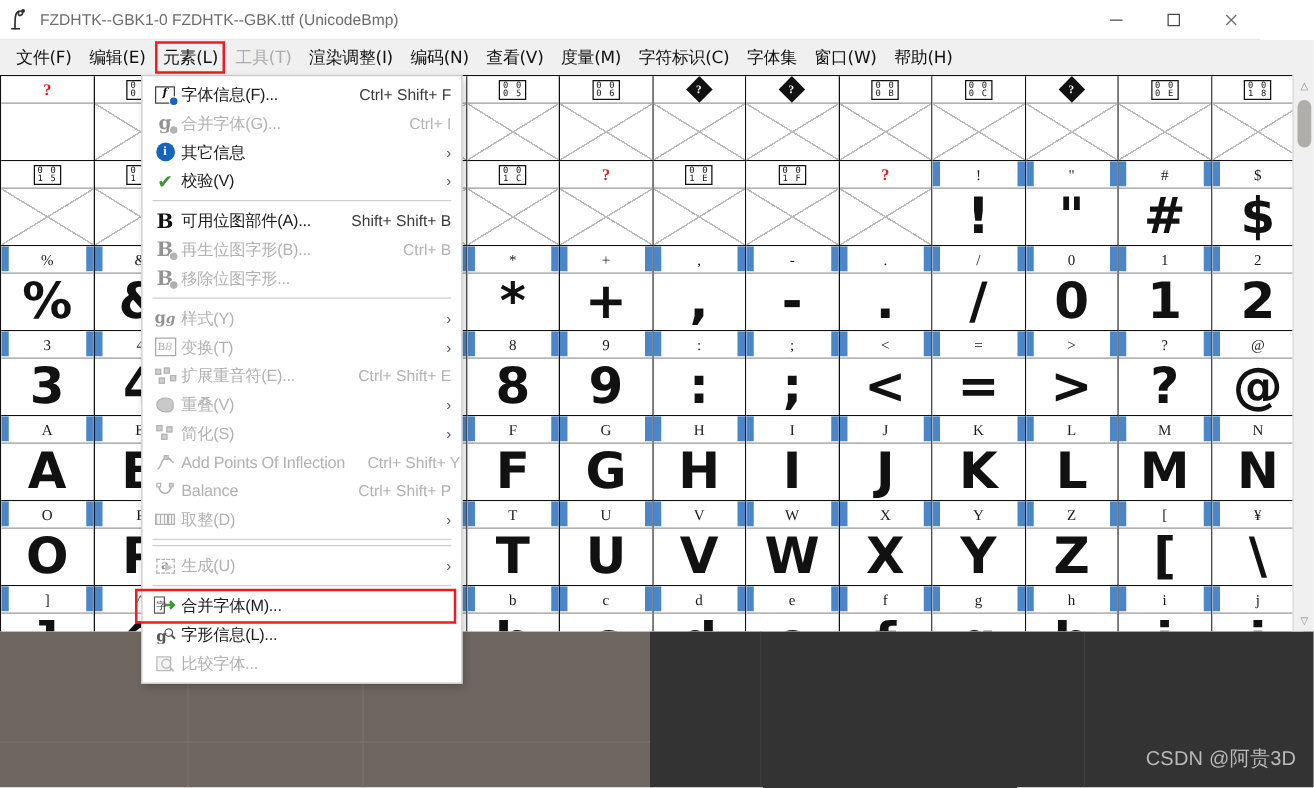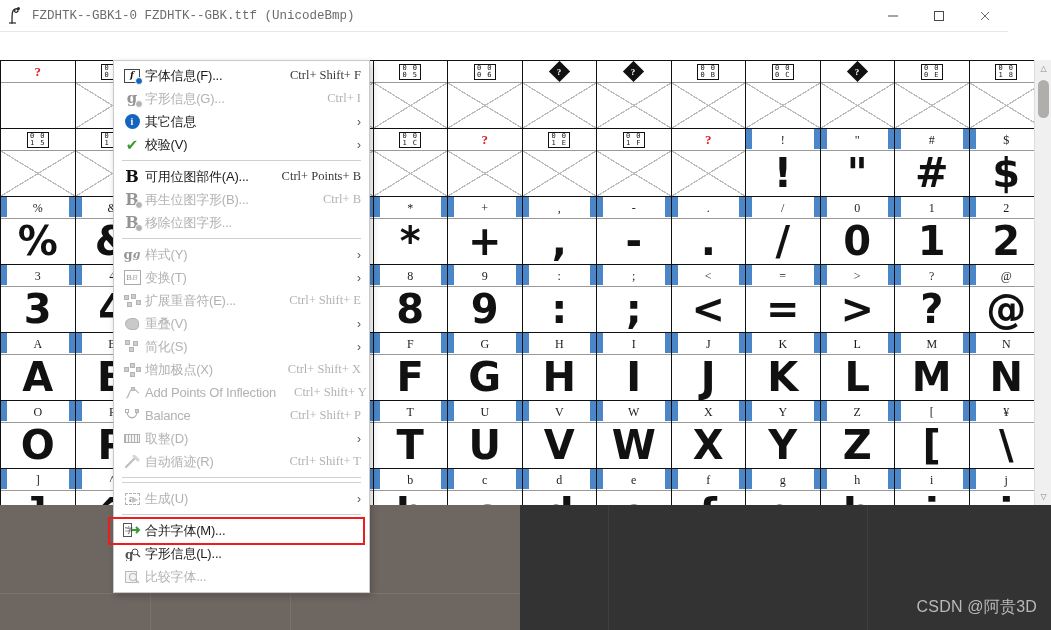--- a/index.html
+++ b/index.html
@@ -29,21 +29,21 @@
     color: #b9b9b9; font-size: 16px;
     font-family: "Liberation Sans", sans-serif;
     letter-spacing: .2px;
   }
 
   
   .titlebar {
     position: absolute; left:0; top:0; width:1008px; height:32px;
     background: #ffffff;
     border-bottom: 1px solid #e8e8e8;
-    display: flex; align-items: center; font-family: Liberation Mono, monospace;
+    display: flex; align-items: center;
   }
   .title-icon {
     width: 30px; height: 32px; display:flex; align-items:center; justify-content:center;
     color:#2b2b2b; font-size:16px; font-family:"Liberation Serif", serif; font-style: italic;
   }
   .title-text {
     font-size: 12.5px; color: #6c6c6c; padding-left: 2px;
     white-space: nowrap;
   }
   .win-buttons { margin-left:auto; display:flex; height:32px; }
@@ -181,21 +181,21 @@
     width: 26px; min-width:26px; height:19px;
     display:flex; align-items:center; justify-content:center;
     position:relative;
   }
   .mrow .mi-label {
     font-family:Liberation Sans, sans-serif;
     font-size: 13px; color:#1b1b1b; letter-spacing:-0.2px;
   }
   .mrow .mi-accel {
     margin-left:auto; font-size:12.5px; color:#3a3a3a;
-    font-family:Liberation Serif, serif; padding-left:18px;
+    font-family:Liberation Sans, sans-serif; padding-left:18px;
   }
   .mrow .mi-arrow {
     margin-left:auto; font-size:12px; color:#555; padding-left:18px;
     font-family:"Liberation Sans",sans-serif;
   }
   .mrow.disabled .mi-label,
   .mrow.disabled .mi-accel { color:#b2b2b2; }
   .mrow.disabled .mi-icon { opacity:.45; filter: grayscale(1); }
   .msep { height:1px; background:#d0d0d0; margin:4px 8px 4px 8px; }
   .mrow.highlight::after {
@@ -277,20 +277,34 @@
           </svg>
       </div>
       <div class="win-btn close">
         <svg width="12" height="12" viewBox="0 0 12 12">
             <path d="M2 2 L10 10 M10 2 L2 10" stroke="#6a6a6a" stroke-width="1"></path>
           </svg>
       </div>
     </div>
   </div>
 
+  <div class="menubar" id="menubar">
+      <div class="menu-item">文件(F)</div>
+      <div class="menu-item">编辑(E)</div>
+      <div class="menu-item active-outline">元素(L)</div>
+      <div class="menu-item disabled">工具(T)</div>
+      <div class="menu-item">渲染调整(I)</div>
+      <div class="menu-item">编码(N)</div>
+      <div class="menu-item">查看(V)</div>
+      <div class="menu-item">度量(M)</div>
+      <div class="menu-item">字符标识(C)</div>
+      <div class="menu-item">字体集</div>
+      <div class="menu-item">窗口(W)</div>
+      <div class="menu-item">帮助(H)</div>
+    </div>
 
   <div class="gridwrap">
     <div class="grid" id="chargrid">
         <div class="cell blank">
           <div class="hdr">
             <div class="lbl q">?</div>
           </div>
           <div class="glyph"></div>
         </div>
         <div class="cell empty">
@@ -951,21 +965,21 @@
           <i class="ic-badge"></i>
         </span>
         <span class="mi-label">字体信息(F)...</span>
         <span class="mi-accel">Ctrl+ Shift+ F</span>
       </div>
       <div class="mrow disabled">
         <span class="mi-icon">
           <span class="ic" style="font-size:15px">g</span>
           <i class="ic-badge"></i>
         </span>
-        <span class="mi-label">字形信息(G)...</span>
+        <span class="mi-label">合并字体(G)...</span>
         <span class="mi-accel">Ctrl+ I</span>
       </div>
       <div class="mrow">
         <span class="mi-icon">
           <span class="ic-info">i</span>
         </span>
         <span class="mi-label">其它信息</span>
         <span class="mi-arrow">›</span>
       </div>
       <div class="mrow">
@@ -974,21 +988,21 @@
         </span>
         <span class="mi-label">校验(V)</span>
         <span class="mi-arrow">›</span>
       </div>
       <div class="msep"></div>
       <div class="mrow">
         <span class="mi-icon">
           <span class="ic" style="font-size:16px">B</span>
         </span>
         <span class="mi-label">可用位图部件(A)...</span>
-        <span class="mi-accel">Ctrl+ Points+ B</span>
+        <span class="mi-accel">Shift+ Shift+ B</span>
       </div>
       <div class="mrow disabled">
         <span class="mi-icon">
           <span class="ic" style="font-size:16px">B</span>
           <i class="ic-badge"></i>
         </span>
         <span class="mi-label">再生位图字形(B)...</span>
         <span class="mi-accel">Ctrl+ B</span>
       </div>
       <div class="mrow disabled">
@@ -1042,32 +1056,20 @@
             <i style="left:1px;top:0"></i>
             <i style="left:9px;top:1px"></i>
             <i style="left:5px;top:7px"></i>
           </span>
         </span>
         <span class="mi-label">简化(S)</span>
         <span class="mi-arrow">›</span>
       </div>
       <div class="mrow disabled">
         <span class="mi-icon">
-          <span class="ic-green-node">
-            <i style="left:0;top:4px"></i>
-            <i style="left:6px;top:0"></i>
-            <i style="left:12px;top:4px"></i>
-            <i style="left:6px;top:9px"></i>
-          </span>
-        </span>
-        <span class="mi-label">增加极点(X)</span>
-        <span class="mi-accel">Ctrl+ Shift+ X</span>
-      </div>
-      <div class="mrow disabled">
-        <span class="mi-icon">
           <svg width="17" height="14">
             <path d="M2 12 C5 12, 5 3, 9 3 C13 3, 13 7, 15 7" fill="none" stroke="#555" stroke-width="1.2"></path>
             <rect x="7.5" y="1.5" width="3" height="3" fill="#4caf50" stroke="#2e6d2e"></rect>
           </svg>
         </span>
         <span class="mi-label">Add Points Of Inflection</span>
         <span class="mi-accel">Ctrl+ Shift+ Y</span>
       </div>
       <div class="mrow disabled">
         <span class="mi-icon">
@@ -1080,30 +1082,20 @@
         <span class="mi-label">Balance</span>
         <span class="mi-accel">Ctrl+ Shift+ P</span>
       </div>
       <div class="mrow disabled">
         <span class="mi-icon">
           <span class="ic-ruler"></span>
         </span>
         <span class="mi-label">取整(D)</span>
         <span class="mi-arrow">›</span>
       </div>
-      <div class="mrow disabled">
-        <span class="mi-icon">
-          <svg width="17" height="14">
-            <path d="M2 12 L11 3" stroke="#777" stroke-width="2.4" stroke-linecap="round"></path>
-            <path d="M10 1 l4 4" stroke="#c9a227" stroke-width="3" stroke-linecap="round"></path>
-          </svg>
-        </span>
-        <span class="mi-label">自动循迹(R)</span>
-        <span class="mi-accel">Ctrl+ Shift+ T</span>
-      </div>
       <div class="msep"></div>
       <div class="msep"></div>
       <div class="mrow disabled">
         <span class="mi-icon">
           <span class="ic-dash">a<span style="position:absolute;margin-left:6px;color:#3a9a32;font-size:8px">▶</span></span>
         </span>
         <span class="mi-label">生成(U)</span>
         <span class="mi-arrow">›</span>
       </div>
       <div class="msep"></div>

